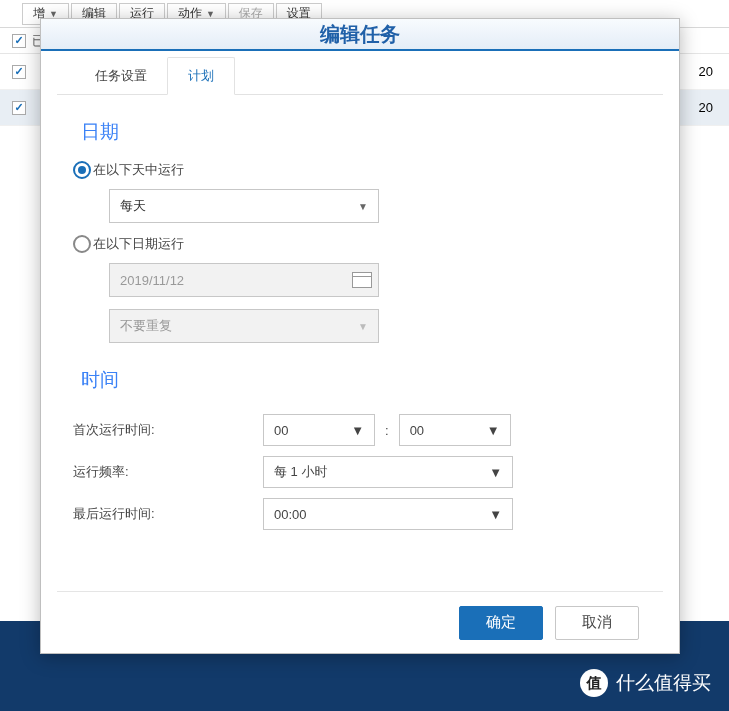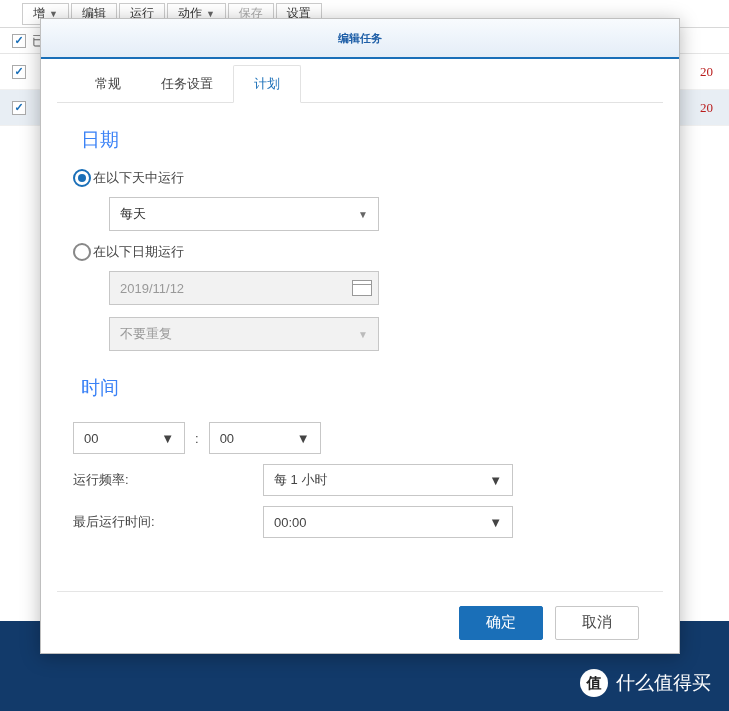--- a/index.html
+++ b/index.html
@@ -55,21 +55,21 @@
     .bg-row {
       height: 36px;
       display: flex;
       align-items: center;
       justify-content: space-between;
       padding: 0 12px;
       border-bottom: 1px solid #f0f0f0;
     }
     .bg-row.sel { background: #e8eef4; }
     .bg-row-left { display: flex; align-items: center; }
-    .bg-row-right { color: #b91c1c; padding-right: 4px; font-family: Liberation Serif, serif; }
+    .bg-row-right { color: #000000; padding-right: 4px; }
     .footer-bar {
       position: absolute;
       bottom: 0;
       left: 0;
       right: 0;
       height: 90px;
       background: #123a6a;
     }
     .watermark {
       position: absolute;
@@ -99,28 +99,28 @@
       left: 40px;
       width: 640px;
       height: 636px;
       background: #fff;
       border: 1px solid #bfbfbf;
       box-shadow: 0 3px 18px rgba(0,0,0,0.28);
       display: flex;
       flex-direction: column;
     }
     .modal-title {
-      height: 40px;
+      height: 32px;
       background: linear-gradient(#f8fbfe, #e4edf7);
       border-bottom: 2px solid #1a6fb8;
       display: flex;
       align-items: center;
       justify-content: center;
       color: #2060a8;
-      font-size: 11px;
+      font-size: 20px;
       font-weight: bold;
     }
     .tabs {
       height: 40px;
       display: flex;
       align-items: flex-end;
       padding: 0 18px;
       border-bottom: 1px solid #e2e2e2;
       margin: 0 16px;
       margin-top: 4px;
@@ -316,21 +316,20 @@
 <div class="footer-bar"></div>
 <div class="watermark">
   <div class="wm-circle">值</div>
   <span>什么值得买</span>
 </div>
 
 <div class="modal">
   <div class="modal-title">编辑任务</div>
 
   <div class="tabs">
-    <div class="tab">常规</div>
     <div class="tab">任务设置</div>
     <div class="tab active">计划</div>
   </div>
 
   <div class="modal-body">
 
     <div class="section-title">日期</div>
 
     <div class="radio-row">
       <span class="radio selected"></span>
@@ -357,20 +356,21 @@
       <div class="select disabled">
         <span>不要重复</span>
         <span class="arrow">▼</span>
       </div>
     </div>
 
     <div class="section-title" style="margin-top:24px">时间</div>
 
     <div class="time-grid">
       <div class="time-row">
+        <div class="time-label">首次运行时间:</div>
         <div class="time-select-sm">
           <span>00</span>
           <span class="arrow">▼</span>
         </div>
         <span class="colon">:</span>
         <div class="time-select-sm">
           <span>00</span>
           <span class="arrow">▼</span>
         </div>
       </div>

